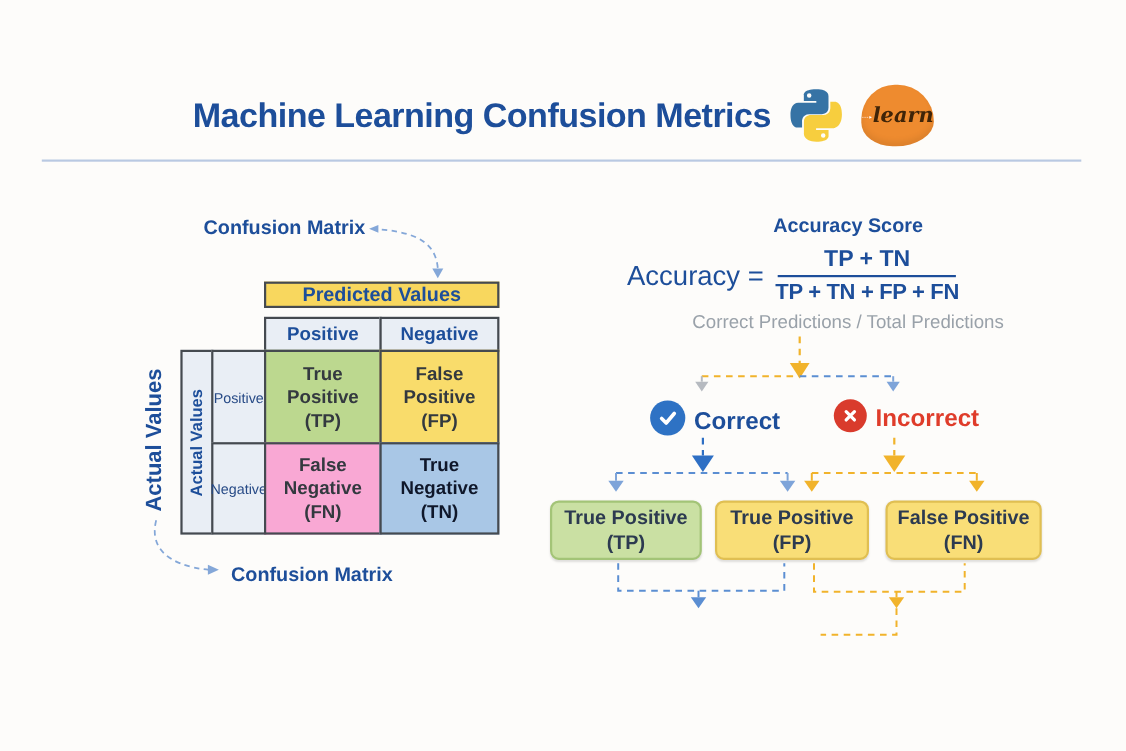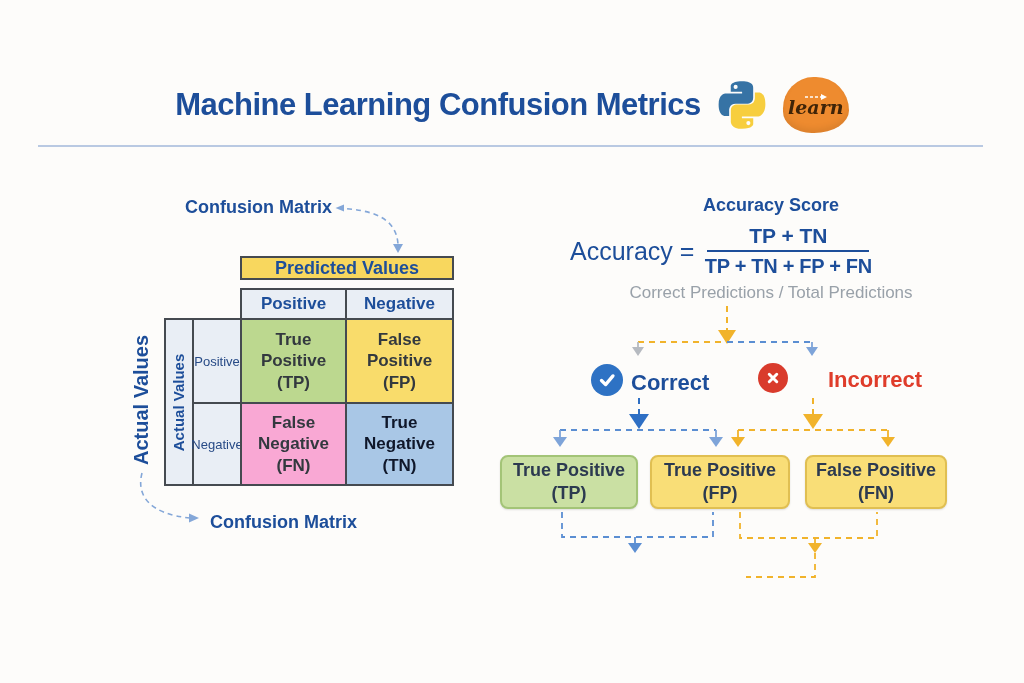--- a/index.html
+++ b/index.html
@@ -10,21 +10,21 @@
   }
   .abs{position:absolute;}
 
   
   .header-row{top:72px;left:0;right:0;height:66px;display:flex;align-items:center;justify-content:center;gap:14px;}
   .page-title{font-size:31px;font-weight:700;color:#1d4e9a;letter-spacing:-0.5px;white-space:nowrap;}
   .divider{top:145px;left:38px;width:945px;height:2px;background:#b9c9e2;}
   .sk-blob{
     width:66px;height:56px;background:#ee8b2f;
     border-radius:48% 52% 55% 45% / 58% 62% 42% 40%;
-    display:flex;flex-direction:column;align-items:center;justify-content:center;
+    display:flex;flex-direction:row;align-items:center;justify-content:center;
     box-shadow:inset 0 -4px 6px rgba(0,0,0,.08);
   }
   .sk-squiggle{width:26px;height:7px;margin-bottom:-2px;}
   .sk-text{font-family:"DejaVu Serif",serif;font-style:italic;font-weight:700;font-size:19px;color:#3f2408;line-height:1;}
 
   
   .cm-label{font-size:18px;font-weight:700;color:#1d4e9a;white-space:nowrap;}
   .actual-outer{left:141px;top:400px;transform:translate(-50%,-50%) rotate(-90deg);font-size:20px;font-weight:700;color:#1d4e9a;white-space:nowrap;}
 
   
@@ -55,21 +55,21 @@
   .acc-caption{left:571px;top:283px;width:400px;text-align:center;font-size:17px;color:#99a1a9;}
 
   
   .verdict{display:flex;align-items:flex-end;gap:8px;}
   .v-correct{left:591px;top:364px;}
   .v-incorrect{left:758px;top:363px;}
   .v-circle{border-radius:50%;display:flex;align-items:center;justify-content:center;flex:none;}
   .circ-blue{width:32px;height:32px;background:#2e72c4;}
   .circ-red{width:30px;height:30px;background:#d93b2c;}
   .v-text-correct{font-size:22px;font-weight:700;color:#1d4e9a;}
-  .v-text-incorrect{font-size:22px;font-weight:700;color:#df3c2a;margin-left:32px;}
+  .v-text-incorrect{font-size:22px;font-weight:700;color:#df3c2a;}
 
   
   .obox{box-sizing:border-box;height:54px;border-radius:8px;display:flex;flex-direction:column;align-items:center;justify-content:center;
         font-size:18px;font-weight:600;color:#2c3a50;line-height:1.28;box-shadow:0 1px 2px rgba(0,0,0,.12);}
   .ob-green{left:500px;top:455px;width:138px;background:#cae0a3;border:2px solid #a3c477;}
   .ob-mid{left:650px;top:455px;width:140px;background:#f9de77;border:2px solid #e0bf52;}
   .ob-right{left:805px;top:455px;width:142px;background:#f9de77;border:2px solid #e0bf52;}
   .obox .abbr{display:block;}
 
   .pred-eval{left:562px;top:564px;font-size:19px;font-weight:700;color:#1d4e9a;white-space:nowrap;}

